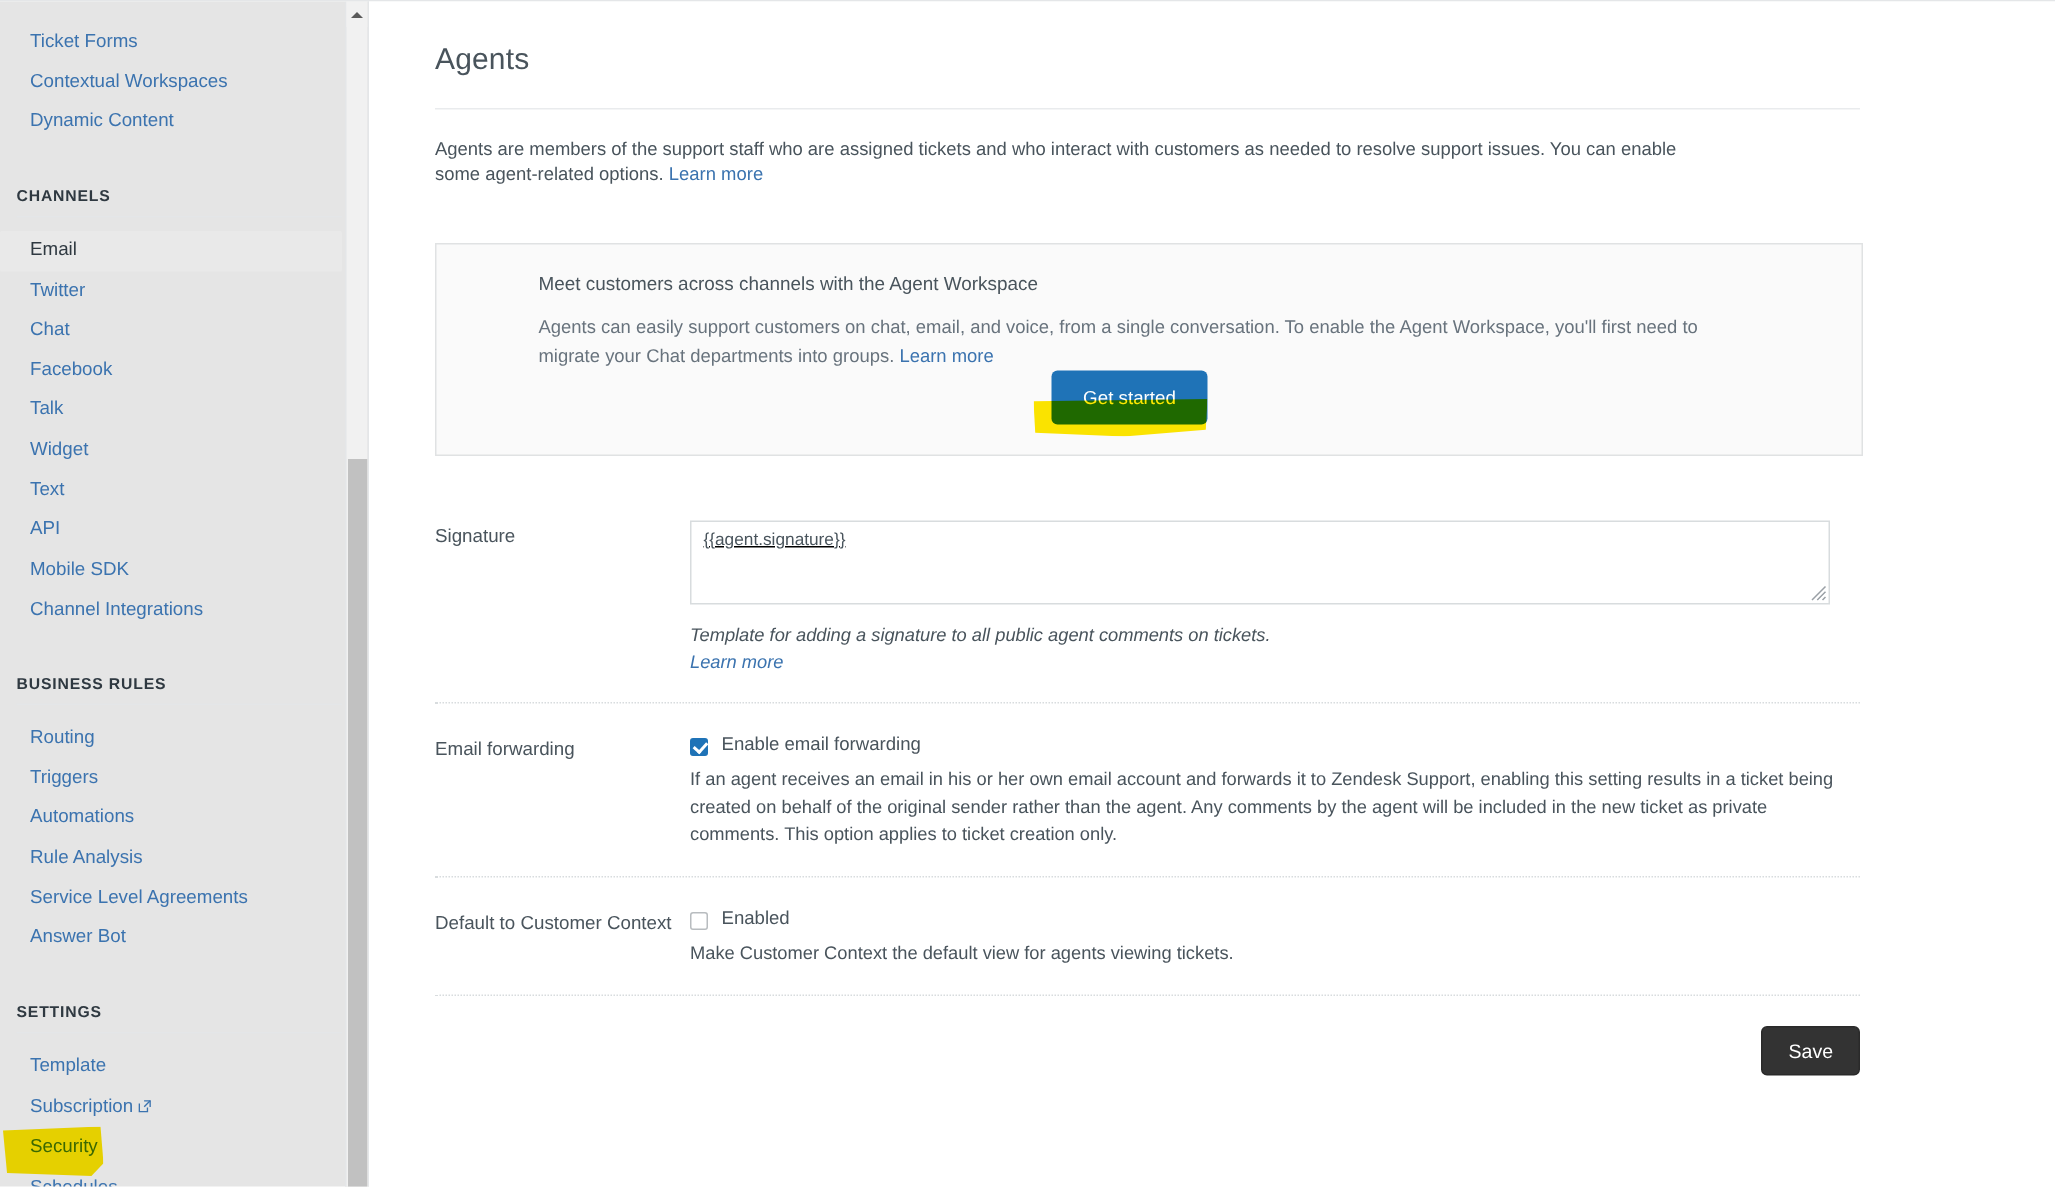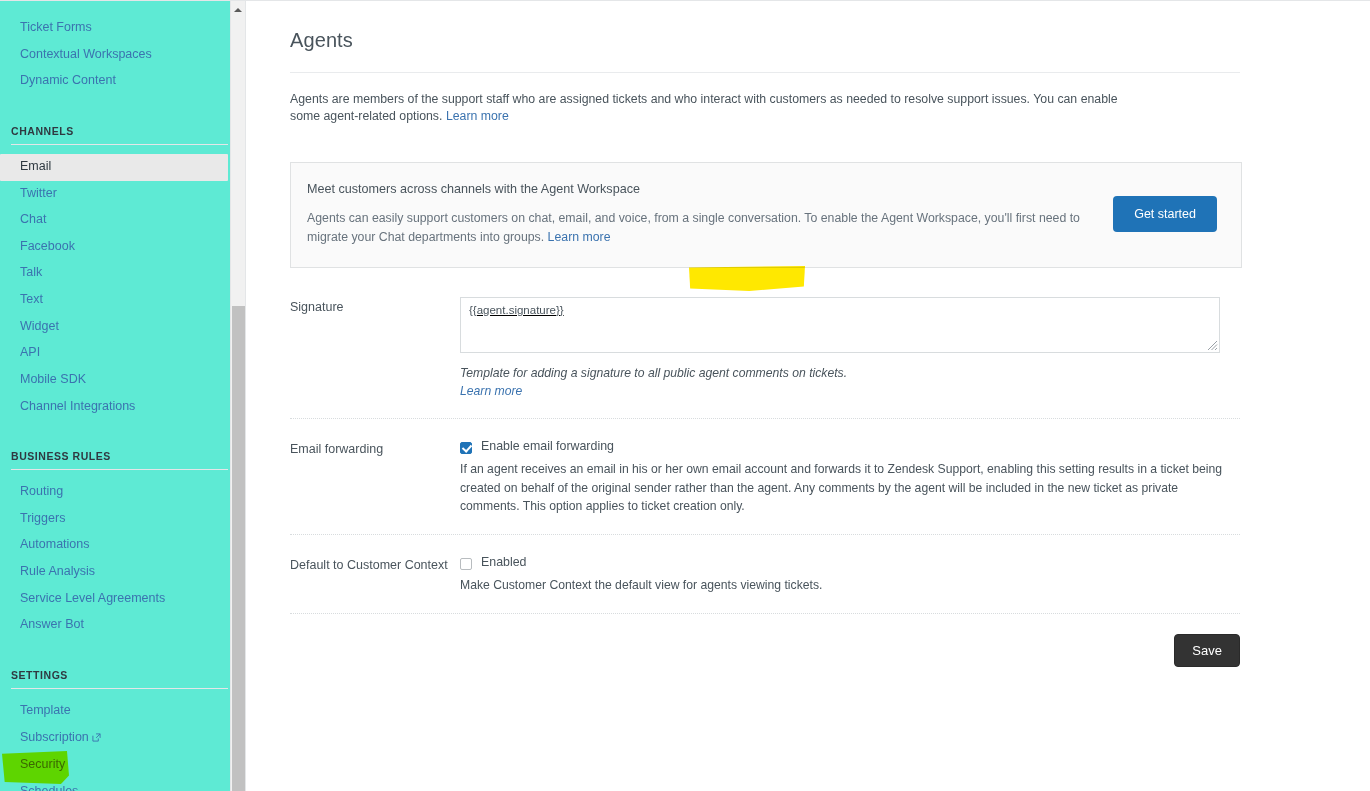--- a/index.html
+++ b/index.html
@@ -15,21 +15,21 @@
     width: 1370px; height: 791px;
     display: flex;
     border-top: 1px solid #e4e6e8;
   }
 
   
   .sidebar {
     position: relative;
     width: 246px;
     height: 791px;
-    background: #5eead4;
+    background: #e5e5e5;
     border-right: 1px solid #e4e6e8;
     overflow: hidden;
     flex: 0 0 246px;
   }
   .side-scroll {
     position: absolute;
     top: 0; left: 0;
     width: 236px;
     padding: 14px 0 0 0;
   }
@@ -121,25 +121,26 @@
     width: 855px;
     margin-bottom: 36px;
   }
   .lnk { color: #3b73af; text-decoration: none; cursor: pointer; }
 
   
   .banner {
     width: 952px;
     border: 1px solid #e0e2e3;
     background: #fafafa;
-    padding: 18px 22px 20px 16px;
+    padding: 18px 40px 20px 16px;
     display: flex;
     align-items: center;
     justify-content: space-between;
-    margin-bottom: 29px;
+    margin-bottom: 43px;
+    flex-direction: column;
   }
   .banner-text { width: 790px; }
   .banner-h {
     font-size: 12.6px;
     color: #49545c;
     margin-bottom: 12px;
     line-height: 1.3;
   }
   .banner-p {
     font-size: 12.3px;
@@ -288,22 +289,22 @@
       <a class="nav-link">Contextual Workspaces</a>
       <a class="nav-link">Dynamic Content</a>
 
       <div class="group-title">CHANNELS</div>
       <div class="group-rule"></div>
       <a class="nav-link selected">Email</a>
       <a class="nav-link">Twitter</a>
       <a class="nav-link">Chat</a>
       <a class="nav-link">Facebook</a>
       <a class="nav-link">Talk</a>
+      <a class="nav-link">Widget</a>
       <a class="nav-link">Text</a>
-      <a class="nav-link">Widget</a>
       <a class="nav-link">API</a>
       <a class="nav-link">Mobile SDK</a>
       <a class="nav-link">Channel Integrations</a>
 
       <div class="group-title">BUSINESS RULES</div>
       <div class="group-rule"></div>
       <a class="nav-link">Routing</a>
       <a class="nav-link">Triggers</a>
       <a class="nav-link">Automations</a>
       <a class="nav-link">Rule Analysis</a>

